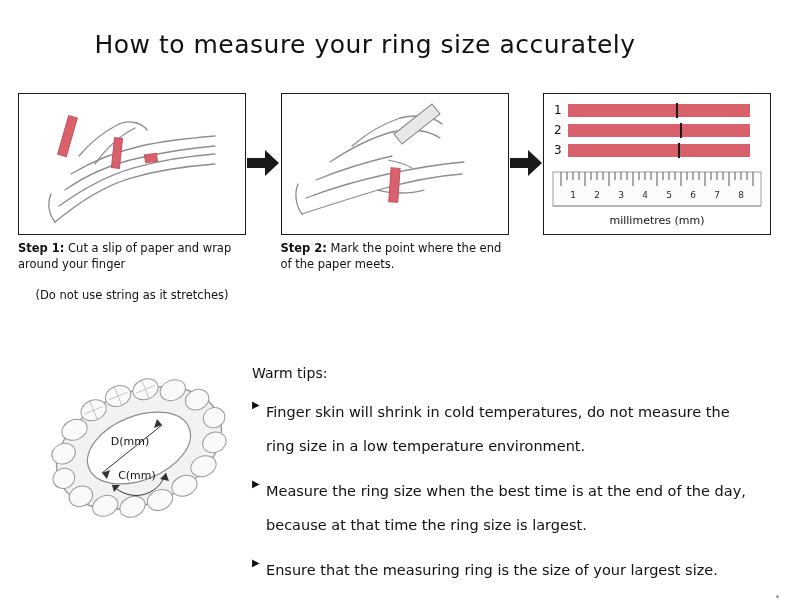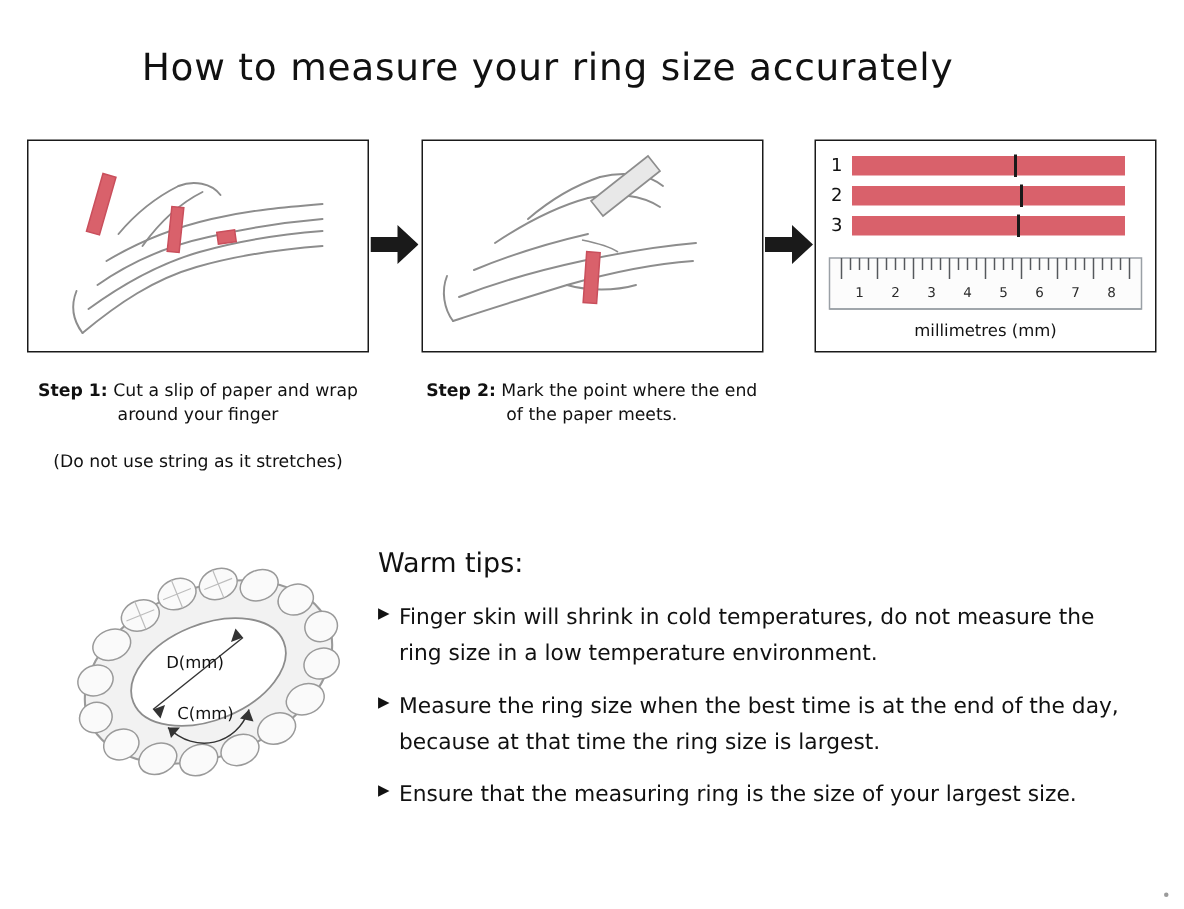--- a/index.html
+++ b/index.html
@@ -55,24 +55,24 @@
   }
   .arrow {
     width: 34px;
     height: 140px;
     display: flex;
     align-items: center;
     justify-content: center;
   }
   .arrow svg { display: block; }
   .caption {
-    margin-top: 17px;
+    margin-top: 5px;
     font-size: 11.5px;
     line-height: 16px;
-    text-align: center;
+    text-align: left;
     color: #111;
   }
   .caption b { font-weight: bold; }
   .caption .lead { font-weight: bold; }
   .note {
     margin-top: 16px;
     font-size: 11.5px;
     text-align: center;
     color: #111;
   }
@@ -107,40 +107,40 @@
     height: 190px;
     text-align: right;
   }
   .tips {
     position: absolute;
     left: 252px;
     top: 20px;
     width: 510px;
   }
   .tips-title {
-    font-size: 18px;
+    font-size: 14px;
     color: #111;
     margin-bottom: 14px;
   }
   .tip {
     display: flex;
     align-items: flex-start;
     margin-bottom: 11px;
   }
   .tip-bullet {
     flex: 0 0 auto;
     width: 14px;
     padding-top: 3px;
     color: #111;
     font-size: 10px;
     line-height: 14px;
   }
   .tip-text {
     font-size: 14.5px;
-    line-height: 24px;
+    line-height: 34px;
     color: #111;
   }
   .corner-dot {
     position: absolute;
     right: 10px;
     bottom: 8px;
     width: 3px; height: 3px;
     background: #9b9b9b;
     border-radius: 50%;
   }

